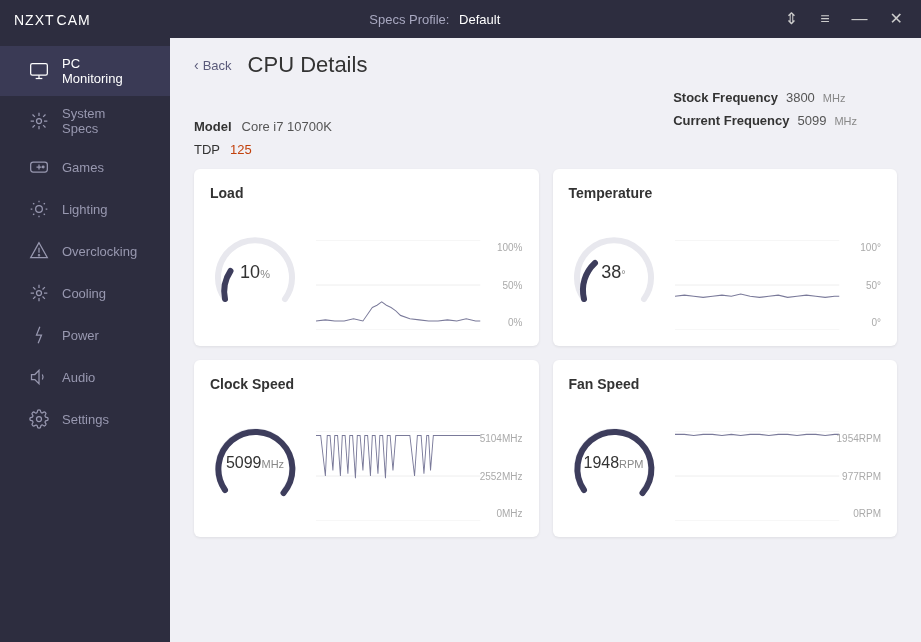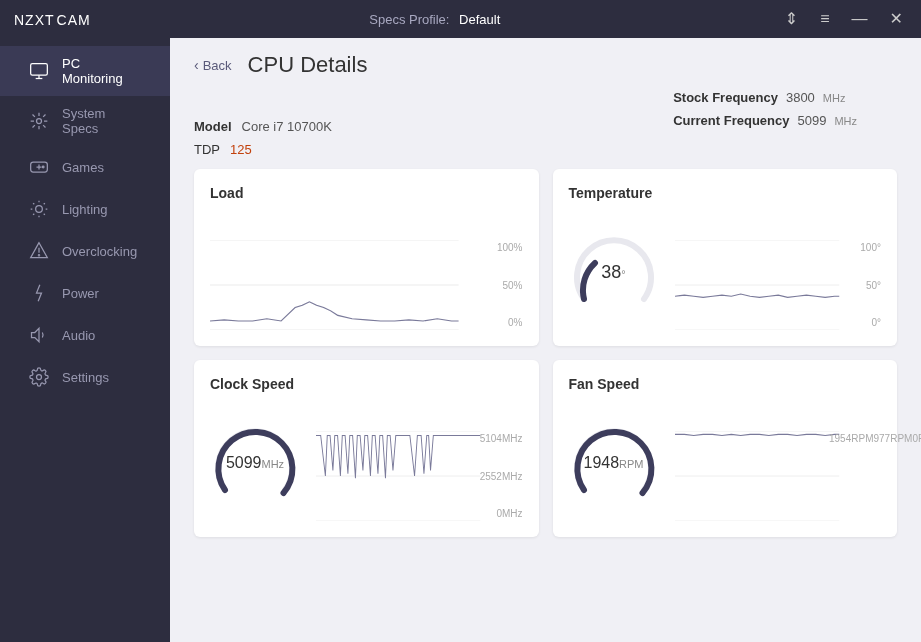--- a/index.html
+++ b/index.html
@@ -286,20 +286,29 @@
       <span class="sidebar-icon">
         <svg viewBox="0 0 24 24">
             <polygon points="12,2 2,20 22,20"></polygon>
             <line x1="12" y1="8" x2="12" y2="14"></line>
             <circle cx="12" cy="17" r="0.5" fill="currentColor" stroke-width="2"></circle>
           </svg>
       </span>
       <span>Overclocking</span>
     </div>
 
+    <div class="sidebar-item">
+      <span class="sidebar-icon">
+        <svg viewBox="0 0 24 24">
+            <circle cx="12" cy="12" r="3"></circle>
+            <path d="M12 2v4M12 18v4M4.93 4.93l2.83 2.83M16.24 16.24l2.83 2.83M2 12h4M18 12h4M4.93 19.07l2.83-2.83M16.24 7.76l2.83-2.83"></path>
+          </svg>
+      </span>
+      <span>Cooling</span>
+    </div>
 
     <div class="sidebar-item">
       <span class="sidebar-icon">
         <svg viewBox="0 0 24 24">
             <path d="M13 2l-4 10h6l-4 10"></path>
           </svg>
       </span>
       <span>Power</span>
     </div>
 
@@ -358,20 +367,31 @@
             <span style="font-size:11px; color:#888;">MHz</span>
         </div>
       </div>
     </div>
 
     <div class="cards-grid">
 
       <div class="card">
         <div class="card-title">Load</div>
         <div class="card-inner">
+          <div class="gauge-container">
+            <svg viewBox="0 0 90 90">
+
+              <path d="M 15 72 A 37 37 0 1 1 75 72" fill="none" stroke="#e8e8ee" stroke-width="6" stroke-linecap="round"></path>
+
+              <path d="M 15 72 A 37 37 0 0 1 20.5 44" fill="none" stroke="#3d3d5c" stroke-width="6" stroke-linecap="round"></path>
+            </svg>
+            <div class="gauge-value">
+              <span class="number">10</span><span class="unit">%</span>
+            </div>
+          </div>
           <div class="chart-area">
             <svg width="100%" height="100%" viewBox="0 0 220 80" preserveAspectRatio="none">
               <line x1="0" y1="0" x2="175" y2="0" class="h-line"></line>
               <line x1="0" y1="40" x2="175" y2="40" class="h-line"></line>
               <line x1="0" y1="80" x2="175" y2="80" class="h-line"></line>
 
               <polyline class="spark-path" points="0,72 10,71 20,72 30,72 40,70 50,72 60,60 65,58 70,55 75,58 80,60 85,63 90,67 100,70 110,71 120,72 130,72 140,71 150,72 160,70 170,72 175,72"></polyline>
             </svg>
             <div style="position:absolute; right:0; top:0; bottom:0; width:44px; display:flex; flex-direction:column; justify-content:space-between; padding:2px 0;">
               <span style="font-size:10px; color:#aaa; text-align:right;">100%</span>
@@ -456,21 +476,21 @@
             </div>
           </div>
           <div class="chart-area">
             <svg width="100%" height="100%" viewBox="0 0 220 80" preserveAspectRatio="none">
               <line x1="0" y1="0" x2="175" y2="0" class="h-line"></line>
               <line x1="0" y1="40" x2="175" y2="40" class="h-line"></line>
               <line x1="0" y1="80" x2="175" y2="80" class="h-line"></line>
 
               <polyline class="spark-path" points="0,3 10,3 20,4 30,3 40,3 50,4 60,3 70,4 80,3 90,3 100,4 110,3 120,3 130,4 140,3 150,3 160,4 170,3 175,3"></polyline>
             </svg>
-            <div style="position:absolute; right:0; top:0; bottom:0; width:52px; display:flex; flex-direction:row; justify-content:space-between; padding:2px 0;">
+            <div style="position:absolute; right:0; top:0; bottom:0; width:52px; display:flex; flex-direction:column; justify-content:space-between; padding:2px 0;">
               <span style="font-size:10px; color:#aaa; text-align:right;">1954RPM</span>
               <span style="font-size:10px; color:#aaa; text-align:right;">977RPM</span>
               <span style="font-size:10px; color:#aaa; text-align:right;">0RPM</span>
             </div>
           </div>
         </div>
       </div>
 
     </div>
 

